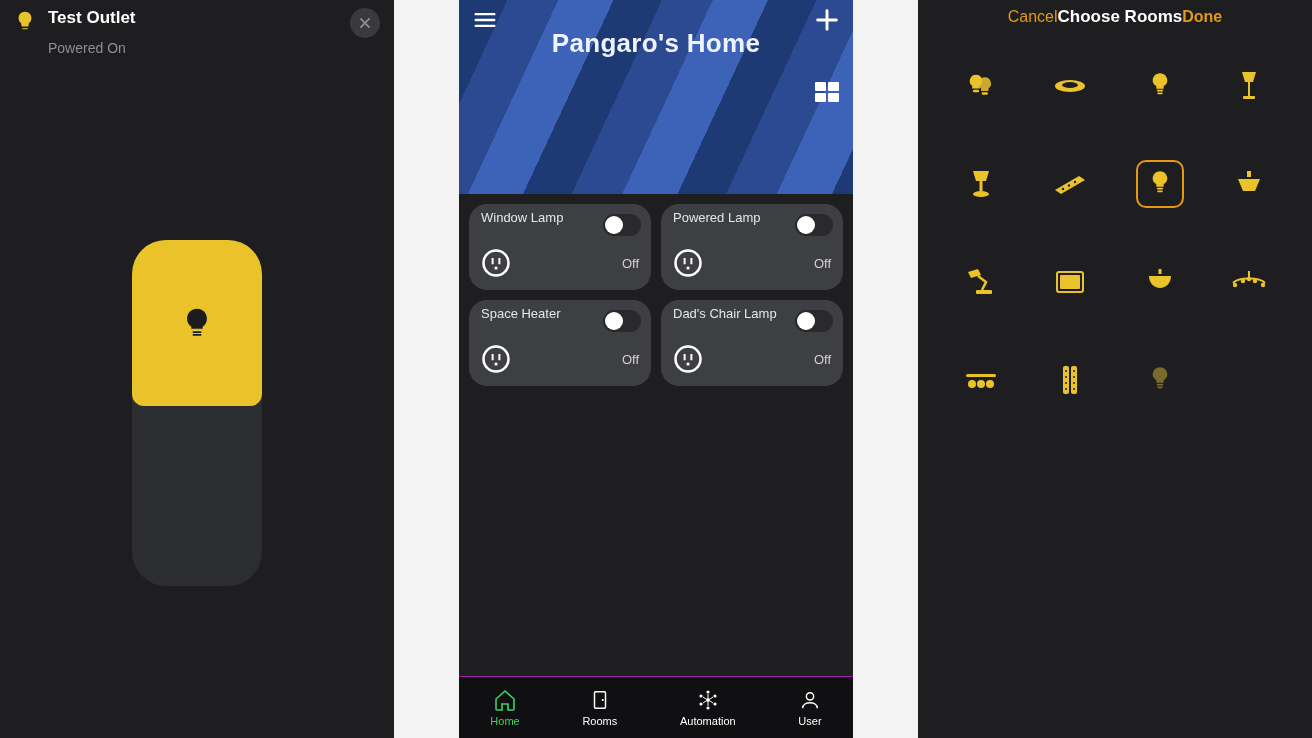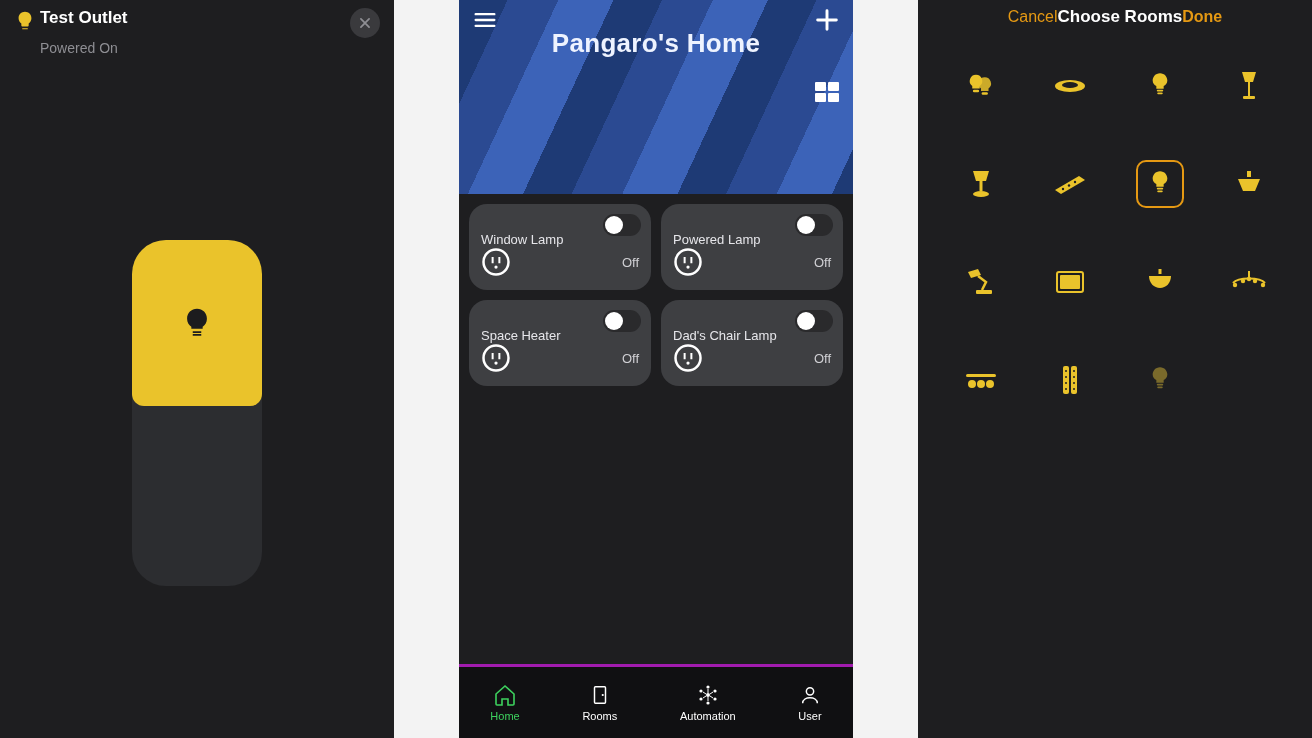--- a/index.html
+++ b/index.html
@@ -23,21 +23,21 @@
     overflow:hidden;
   }
   .phone{
     width:394px;height:738px;
     background:var(--panel-bg);
     color:var(--white);
     position:relative;
     overflow:hidden;
   }
   
-  .s1-header{display:flex;align-items:flex-start;padding:8px 14px 0 14px;gap:4px;}
+  .s1-header{display:flex;align-items:flex-start;padding:8px 14px 0 14px;gap:12px;}
   .s1-bulb{color:var(--yellow);flex:0 0 auto;margin-top:2px;}
   .s1-titles{flex:1;}
   .s1-title{font-size:17px;font-weight:600;color:#fff;}
   .s1-sub{font-size:14px;color:var(--muted);margin-top:12px;}
   .s1-close{
     width:30px;height:30px;border-radius:50%;
     background:#3a3a3d;color:#8e8e93;
     display:flex;align-items:center;justify-content:center;
     font-size:18px;font-weight:700;
     cursor:pointer;
@@ -66,40 +66,40 @@
   .s2-topbar{position:absolute;top:6px;left:0;right:0;display:flex;justify-content:space-between;padding:0 12px;}
   .s2-homebtn{color:#fff;}
   .s2-homename{
     position:absolute;top:28px;left:0;right:0;text-align:center;
     font-size:26px;font-weight:600;letter-spacing:0.3px;color:#eef3ff;
   }
   .s2-grid{position:absolute;right:14px;top:82px;color:#fff;}
   .tiles{display:grid;grid-template-columns:1fr 1fr;gap:10px;padding:10px;}
   .tile{
     background:var(--card);border-radius:18px;
-    padding:28px 12px 12px 12px;
+    padding:6px 12px 12px 12px;
     height:86px;
-    display:flex;flex-direction:column;
+    display:flex;flex-direction:column;justify-content:space-between;
     position:relative;
     cursor:pointer;
   }
   .tile-name{font-size:13px;color:#e6e6ea;}
   .tile-row{display:flex;align-items:center;justify-content:space-between;}
   .outlet{display:inline-flex;}
   .toggle{
     width:38px;height:22px;border-radius:11px;background:#2a2a2c;
     position:absolute;right:10px;top:10px;
     display:flex;align-items:center;padding:2px;
   }
   .knob{width:18px;height:18px;border-radius:50%;background:#fff;}
   .tile-state{font-size:13px;color:#d0d0d4;}
   .tabbar{
-    position:absolute;bottom:0;left:0;right:0;height:74px;
+    position:absolute;bottom:0;left:0;right:0;height:62px;
     background:#101012;display:flex;justify-content:space-around;align-items:center;
-    border-top:3px solid #a21caf;
+    border-top:1px solid #a21caf;
   }
   .tab{display:flex;flex-direction:column;align-items:center;gap:3px;color:#fff;font-size:11px;cursor:pointer;}
   .tab.active{color:var(--green);}
   
   .s3-header{display:flex;align-items:center;justify-content:center;padding:6px 14px;height:34px;}
   .s3-cancel{color:var(--amber);font-size:16px;cursor:pointer;}
   .s3-title{color:#fff;font-size:17px;font-weight:600;}
   .s3-done{color:var(--amber);font-size:16px;font-weight:700;cursor:pointer;}
   .icon-grid{
     display:grid;grid-template-columns:repeat(4,1fr);

